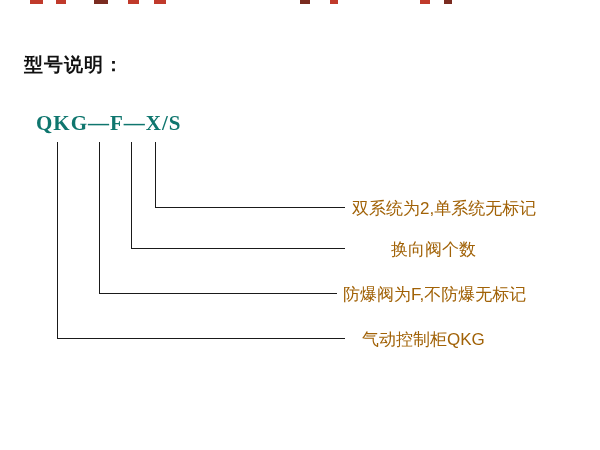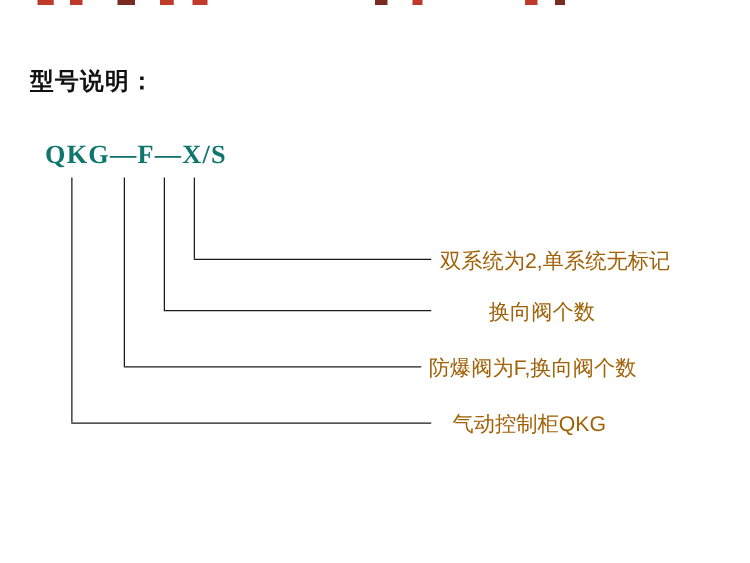--- a/index.html
+++ b/index.html
@@ -85,16 +85,16 @@
   <div class="vline" style="left:131px; top:142px; height:106px;"></div>
   <div class="vline" style="left:155px; top:142px; height:65px;"></div>
 
   <div class="hline" style="left:155px; top:207px; width:190px;"></div>
   <div class="hline" style="left:131px; top:248px; width:214px;"></div>
   <div class="hline" style="left:99px;  top:293px; width:238px;"></div>
   <div class="hline" style="left:57px;  top:338px; width:288px;"></div>
 
   <div class="expl" style="left:352px; top:197px;">双系统为2,单系统无标记</div>
   <div class="expl" style="left:352px; top:238px;margin-left:39px;">换向阀个数</div>
-  <div class="expl" style="left:343px; top:283px;">防爆阀为F,换向阀个数</div>
+  <div class="expl" style="left:343px; top:283px;">防爆阀为F,不防爆无标记</div>
   <div class="expl" style="left:352px; top:328px;margin-left:10px;">气动控制柜QKG</div>
 
 </div>
 
 </body></html>

